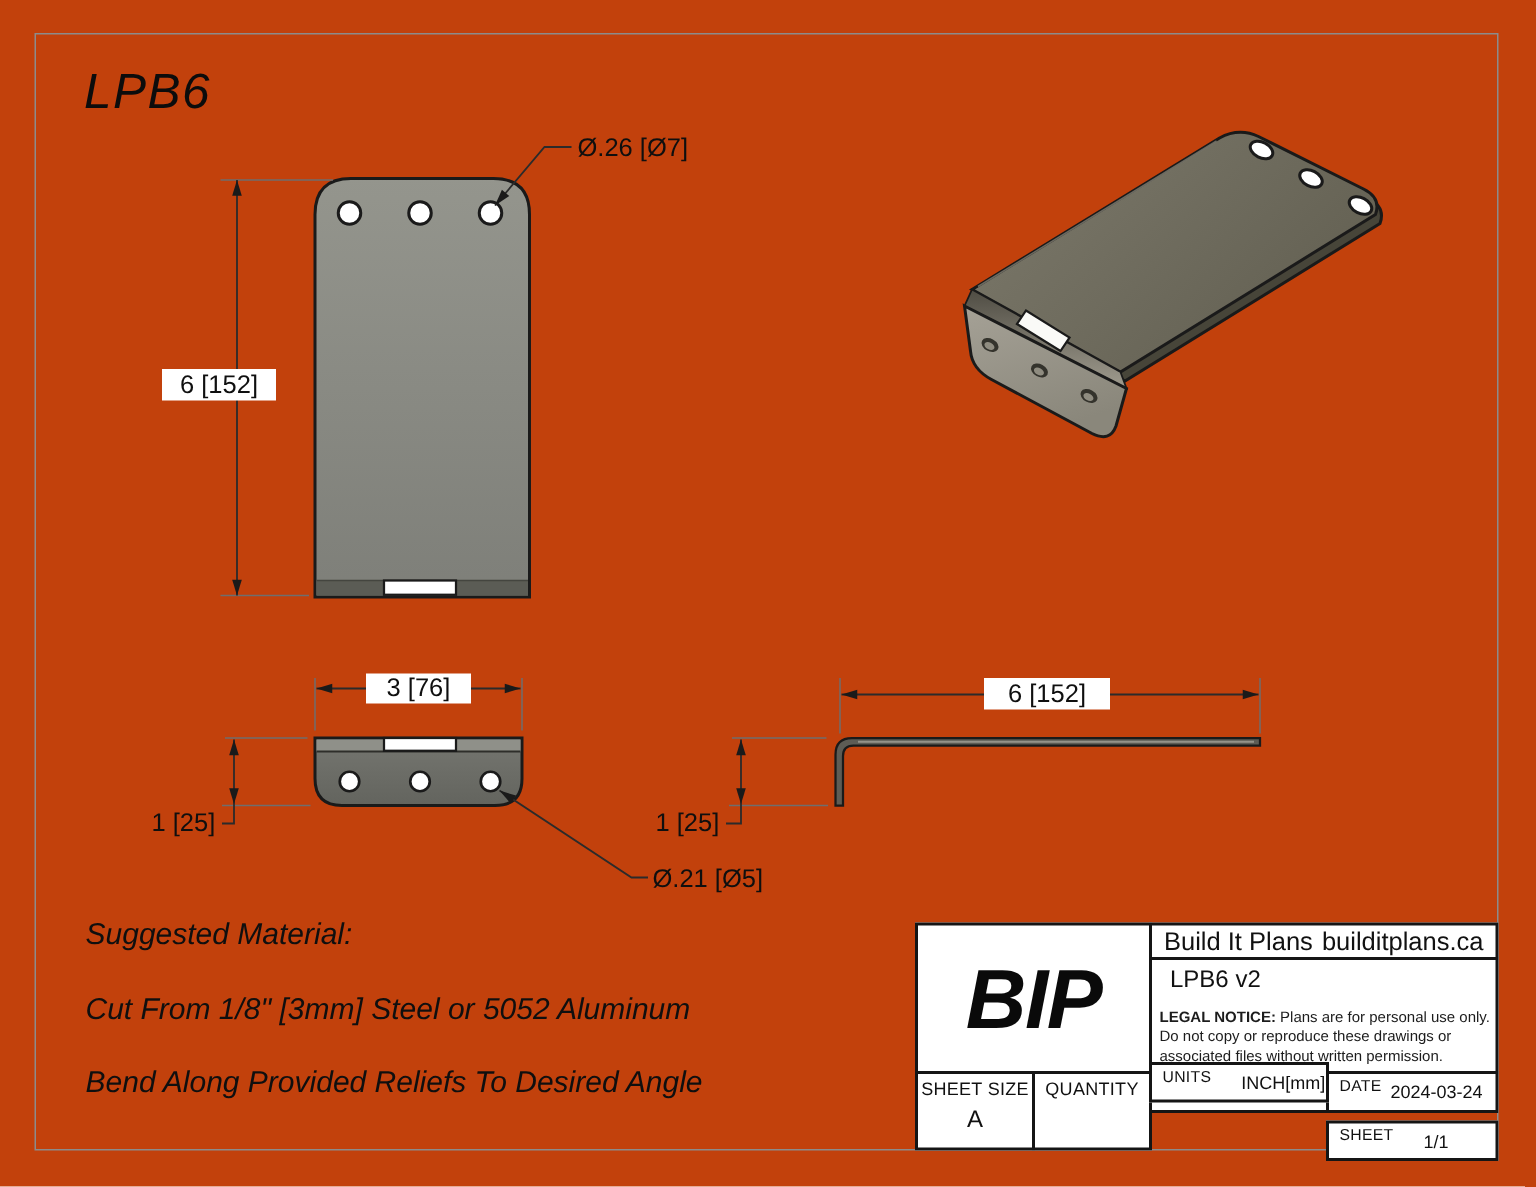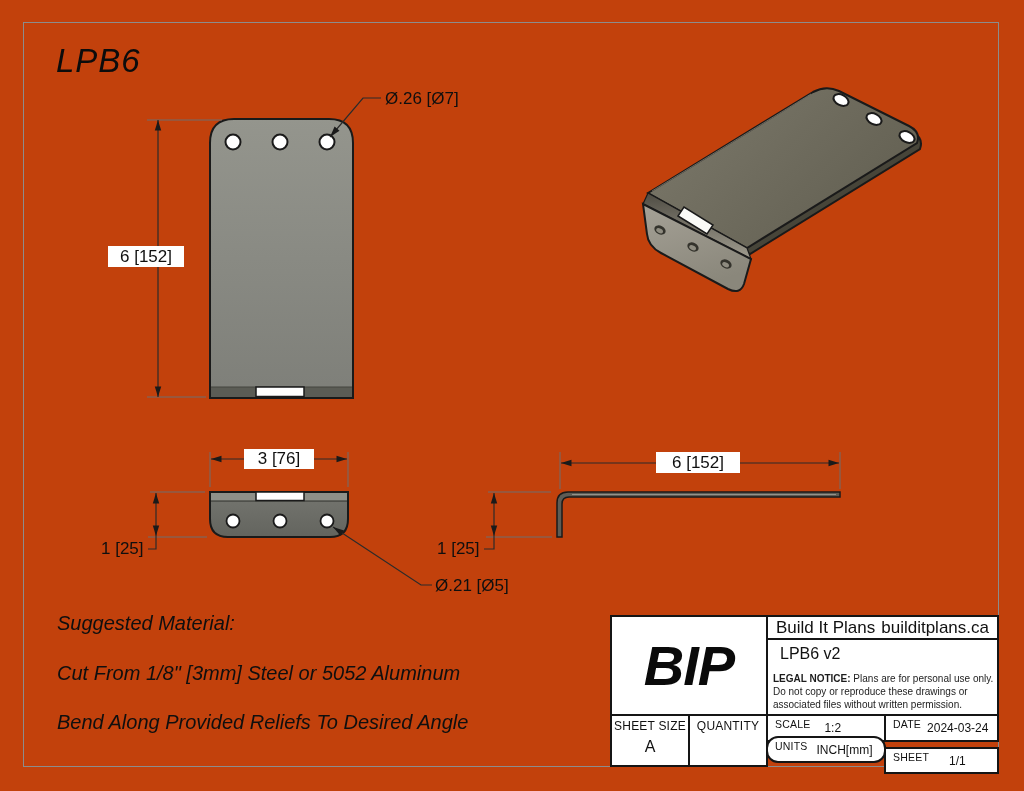--- a/index.html
+++ b/index.html
@@ -24,21 +24,21 @@
   .tb-name-cell{left:766px;top:638px;width:233px;height:78px;}
   .tb-partname{position:absolute;left:12px;top:5px;font-size:16px;}
   .tb-legal{position:absolute;left:5px;bottom:3px;right:3px;font-size:10px;line-height:1.3;color:#1c1c1c;}
   .tb-legal b{font-weight:700;}
   .tb-sheetsize-cell{left:610px;top:714px;width:80px;height:53px;text-align:center;}
   .tb-quantity-cell{left:688px;top:714px;width:80px;height:53px;text-align:center;}
   .tb-small-label{font-size:12px;margin-top:3px;letter-spacing:.2px;}
   .tb-big-value{font-size:16px;margin-top:5px;}
   .tb-scale-cell{left:766px;top:714px;width:120px;height:28px;}
   .tb-date-cell{left:884px;top:714px;width:115px;height:28px;}
-  .tb-units-cell{left:766px;top:736px;width:120px;height:27px;border-radius:12px;}
+  .tb-units-cell{left:766px;top:708px;width:120px;height:27px;}
   .tb-sheetnum-cell{left:884px;top:747px;width:115px;height:27px;}
   .tb-kv{display:flex;align-items:center;height:100%;padding-left:7px;box-sizing:border-box;}
   .tb-kv .k{font-size:10.5px;align-self:flex-start;padding-top:2px;letter-spacing:.2px;}
   .tb-kv .v{font-size:12px;margin-left:14px;}
 </style>
 </head>
 <body>
 
 <div class="page">
   <div class="sheet-border"></div>
@@ -207,21 +207,21 @@
     <div class="tb-cell tb-date-cell">
       <div class="tb-kv">
         <span class="k">DATE</span>
         <span class="v" style="margin-left:6px">2024-03-24</span>
       </div>
     </div>
 
     <div class="tb-cell tb-units-cell">
       <div class="tb-kv">
         <span class="k">UNITS</span>
-        <span class="v" style="margin-left:9px">INCH[mm]</span>
+        <span class="v" style="margin-left:20px">INCH[mm]</span>
       </div>
     </div>
 
     <div class="tb-cell tb-sheetnum-cell">
       <div class="tb-kv">
         <span class="k">SHEET</span>
         <span class="v" style="margin-left:20px">1/1</span>
       </div>
     </div>
   </div>

